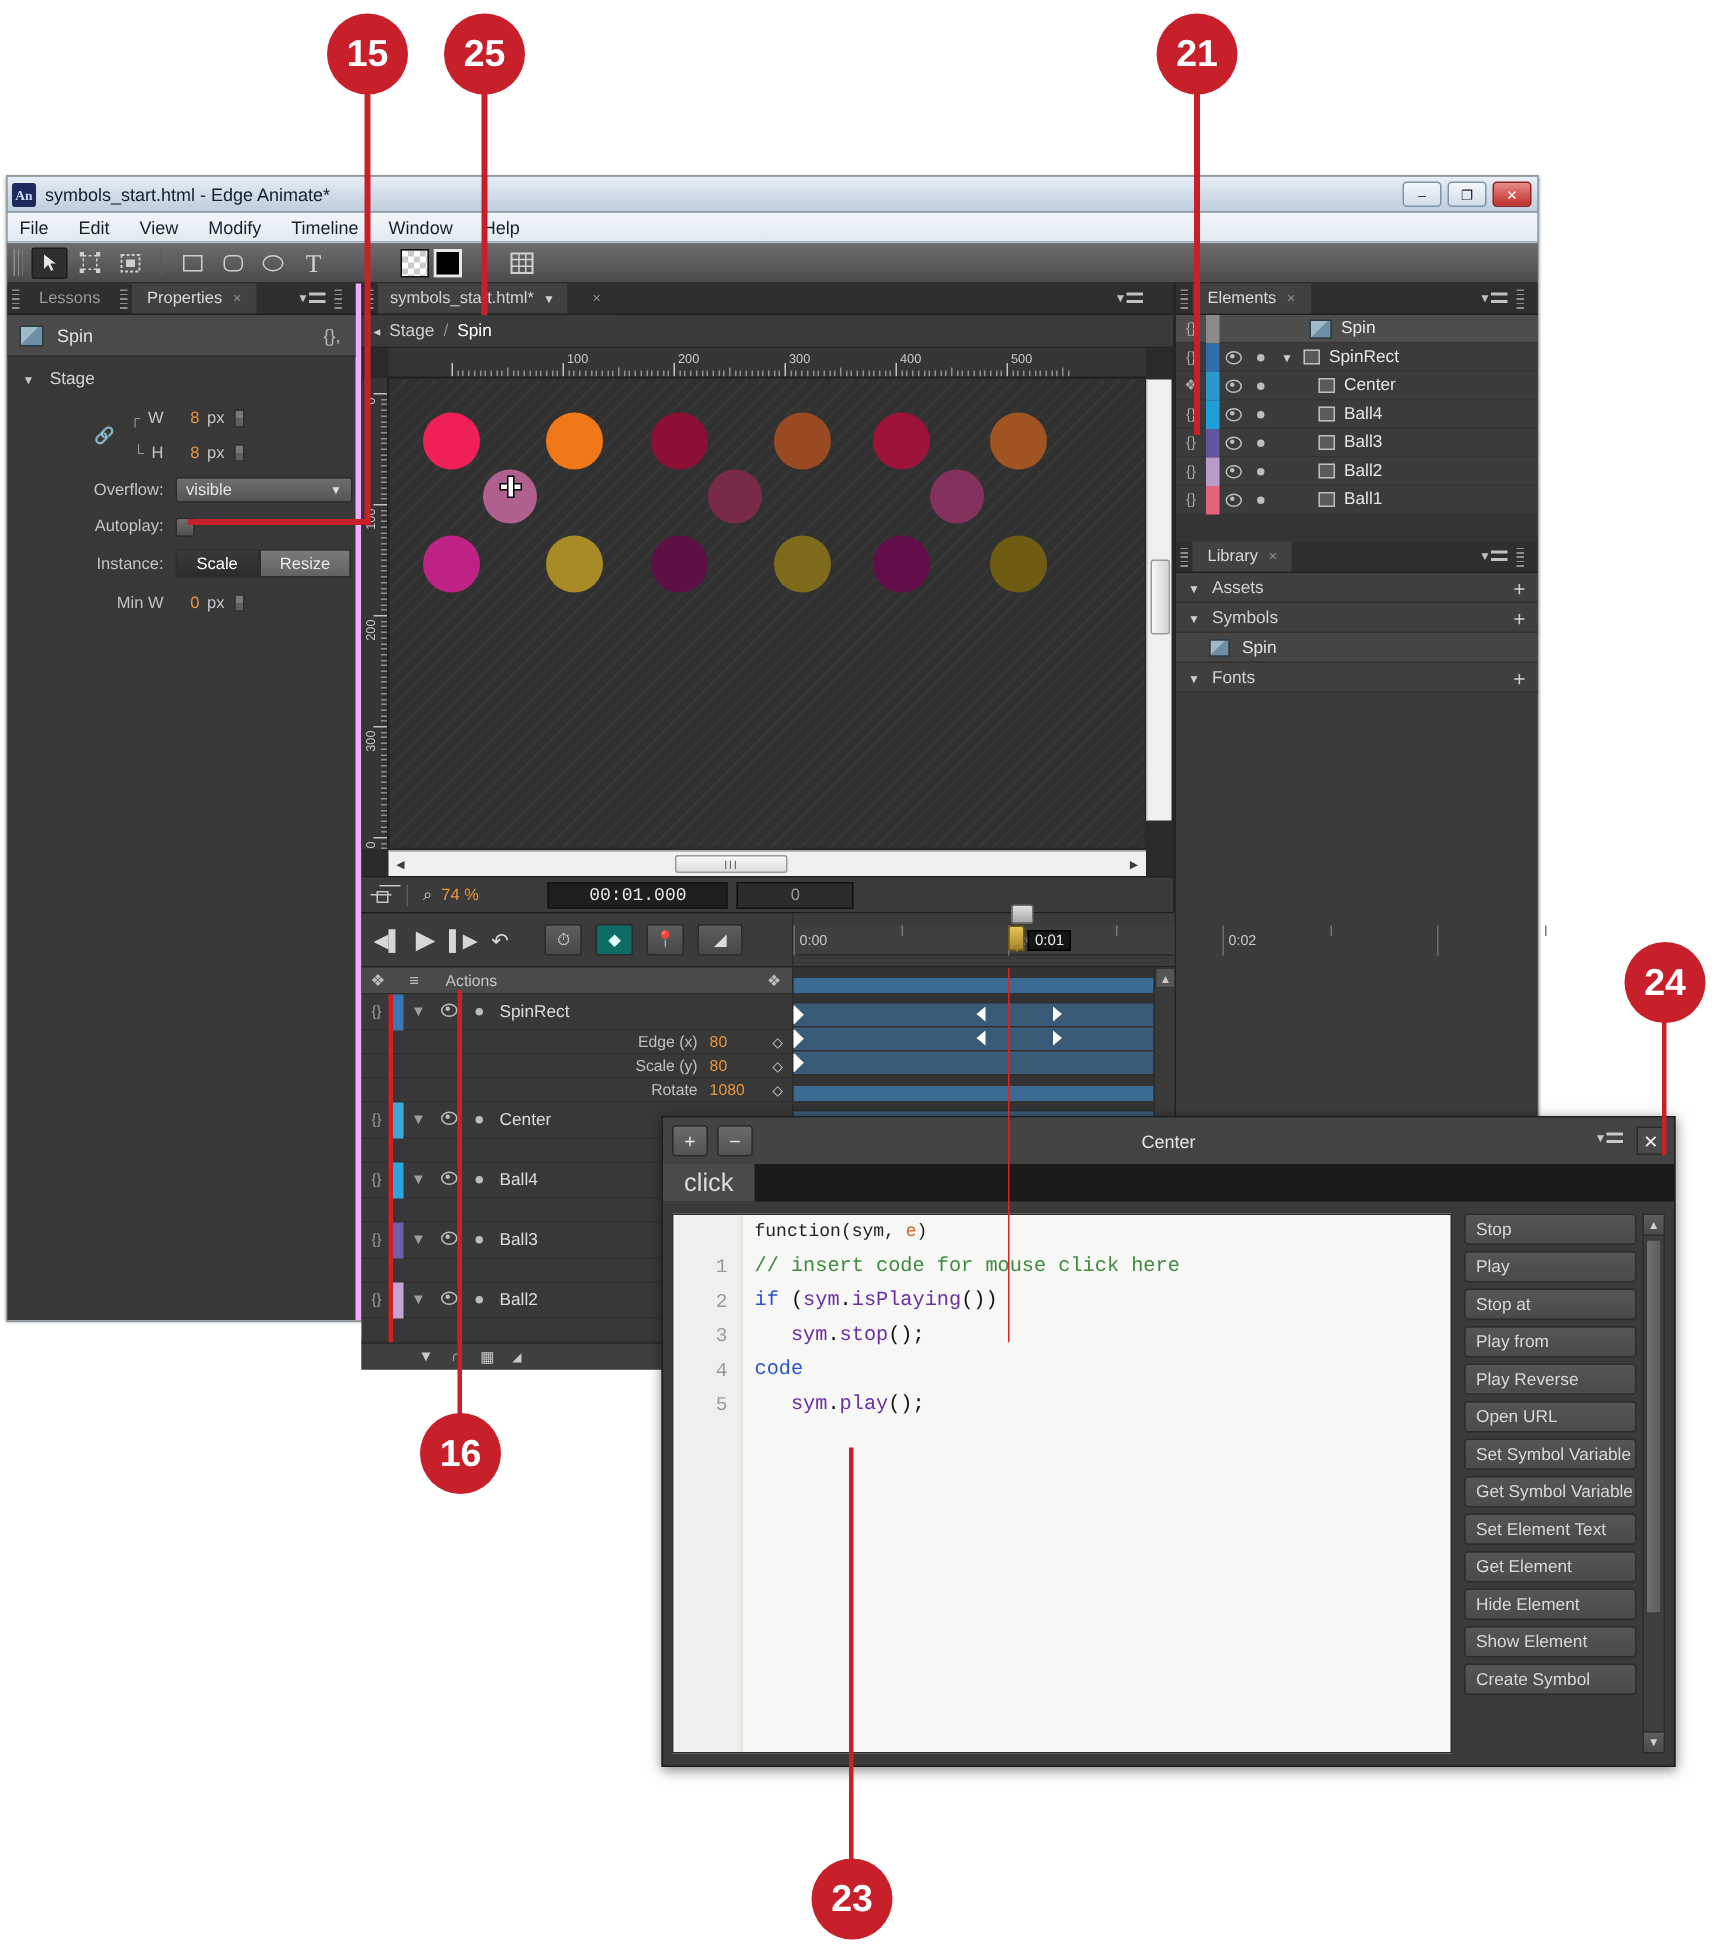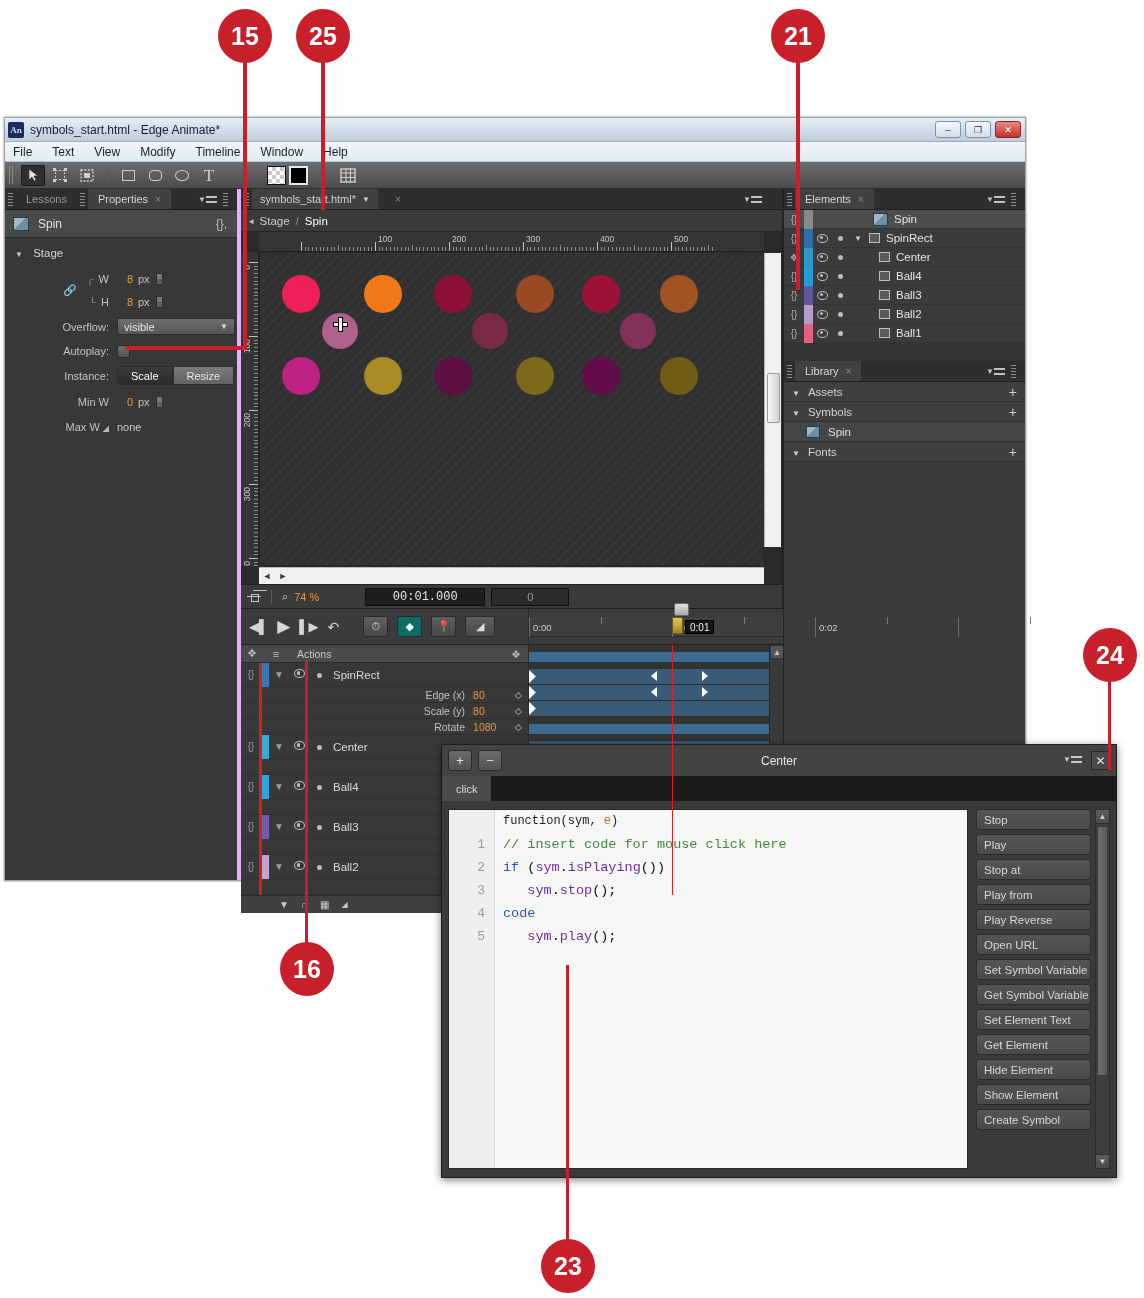--- a/index.html
+++ b/index.html
@@ -272,21 +272,21 @@
   }
   #code-top{height:31px;background:#434343;display:flex;align-items:center;padding:0 6px;position:relative;}
   .cbtn{width:24px;height:21px;background:linear-gradient(#6b6b6b,#525252);border:1px solid #2b2b2b;
     border-radius:3px;color:#e4e4e4;font-size:13px;display:flex;align-items:center;justify-content:center;
     margin-right:6px;}
   #code-title{position:absolute;left:0;right:0;text-align:center;font-size:12px;color:#e6e6e6;pointer-events:none;}
   #code-menu{position:absolute;right:34px;top:8px;color:#c9c9c9;font-size:10px;}
   #code-close{position:absolute;right:6px;top:6px;width:19px;height:19px;background:#4a4a4a;
     border:1px solid #2b2b2b;color:#ededed;font-size:12px;display:flex;align-items:center;justify-content:center;}
   #code-tabs{height:25px;background:#1b1b1b;display:flex;align-items:stretch;}
-  #code-tabs .ct{padding:0 14px;display:flex;align-items:center;background:#4a4a4a;color:#dcdcdc;font-size:11px;}
+  #code-tabs .ct{padding:0 14px;display:flex;align-items:center;background:#4a4a4a;color:#dcdcdc;font-size:17px;}
   #code-body{position:absolute;left:0;right:0;top:56px;bottom:0;display:flex;padding:8px 6px 8px 6px;gap:8px;}
   #editor{flex:1;background:#f7f7f5;border:1px solid #2a2a2a;position:relative;overflow:hidden;}
   #gutter{position:absolute;left:0;top:0;bottom:0;width:46px;background:#efefed;border-right:1px solid #dcdcd8;}
   .gl{height:23px;line-height:23px;text-align:right;padding-right:9px;color:#9a9a9a;font-size:13px;
     font-family:"Liberation Mono", monospace;}
   #codelines{position:absolute;left:46px;top:0;right:0;padding-left:8px;}
   .cl{height:23px;line-height:23px;font-family:"Liberation Mono", monospace;font-size:13.5px;white-space:pre;}
   .c-sig{font-size:12px;color:#222;}
   .c-com{color:#3e8a3e;}
   .c-kw{color:#2a55c8;}
@@ -320,21 +320,21 @@
     <div class="ttl">symbols_start.html - Edge Animate*</div>
     <div class="win-btns">
       <div class="win-btn">–</div>
       <div class="win-btn">❐</div>
       <div class="win-btn close">✕</div>
     </div>
   </div>
 
   <div id="menubar">
       <span>File</span>
-      <span>Text</span>
+      <span>Edit</span>
       <span>View</span>
       <span>Modify</span>
       <span>Timeline</span>
       <span>Window</span>
       <span>Help</span>
     </div>
 
   <div id="toolbar">
     <div class="grip"></div>
     <div class="tbtn sel">
@@ -457,26 +457,20 @@
           </span>
         </div>
 
         <div class="prow" style="height:25px">
           <span class="plabel">Min W</span>
           <span class="pnum">0</span>
           <span class="punit">px</span>
           <span class="stepper"></span>
         </div>
 
-        <div class="prow" style="height:25px">
-          <span class="plabel">
-            <span>Max W</span>
-            <span style="font-size:8px;color:#bbb">◢</span></span>
-          <span class="nonev">none</span>
-        </div>
       </div>
     </div>
 
     <div id="centercol">
 
       <div id="stagepanel">
         <div class="doc-tabs">
           <div class="tab-grip"></div>
           <div class="doc-tab">
             <span>symbols_start.html*</span>
@@ -727,20 +721,23 @@
                 <div class="ball" style="left: 400px; top: 104px; width: 38px; height: 38px; background: rgb(111, 92, 18);"></div>
               </div>
             <div id="cursor" style="left:74px;top:65px"></div>
           </div>
 
           <div id="stage-vscroll">
             <div class="thumb"></div>
           </div>
           <div id="stage-hscroll">
             <div class="ar">◄</div>
+            <div class="track">
+              <div class="thumb">III</div>
+            </div>
             <div class="ar">►</div>
           </div>
         </div>
 
         <div id="stage-status">
           <span class="target-ico"></span>
           <span class="vline"></span>
           <span style="color:#cfcfcf">⌕</span>
           <span class="zoomnum">74 %</span>
           <span style="width:34px"></span>

